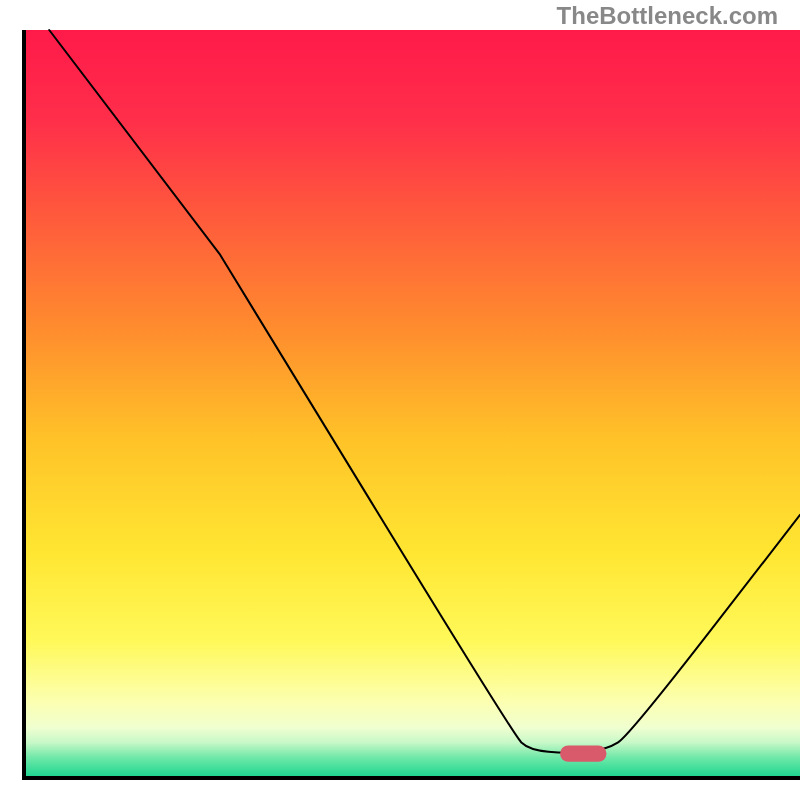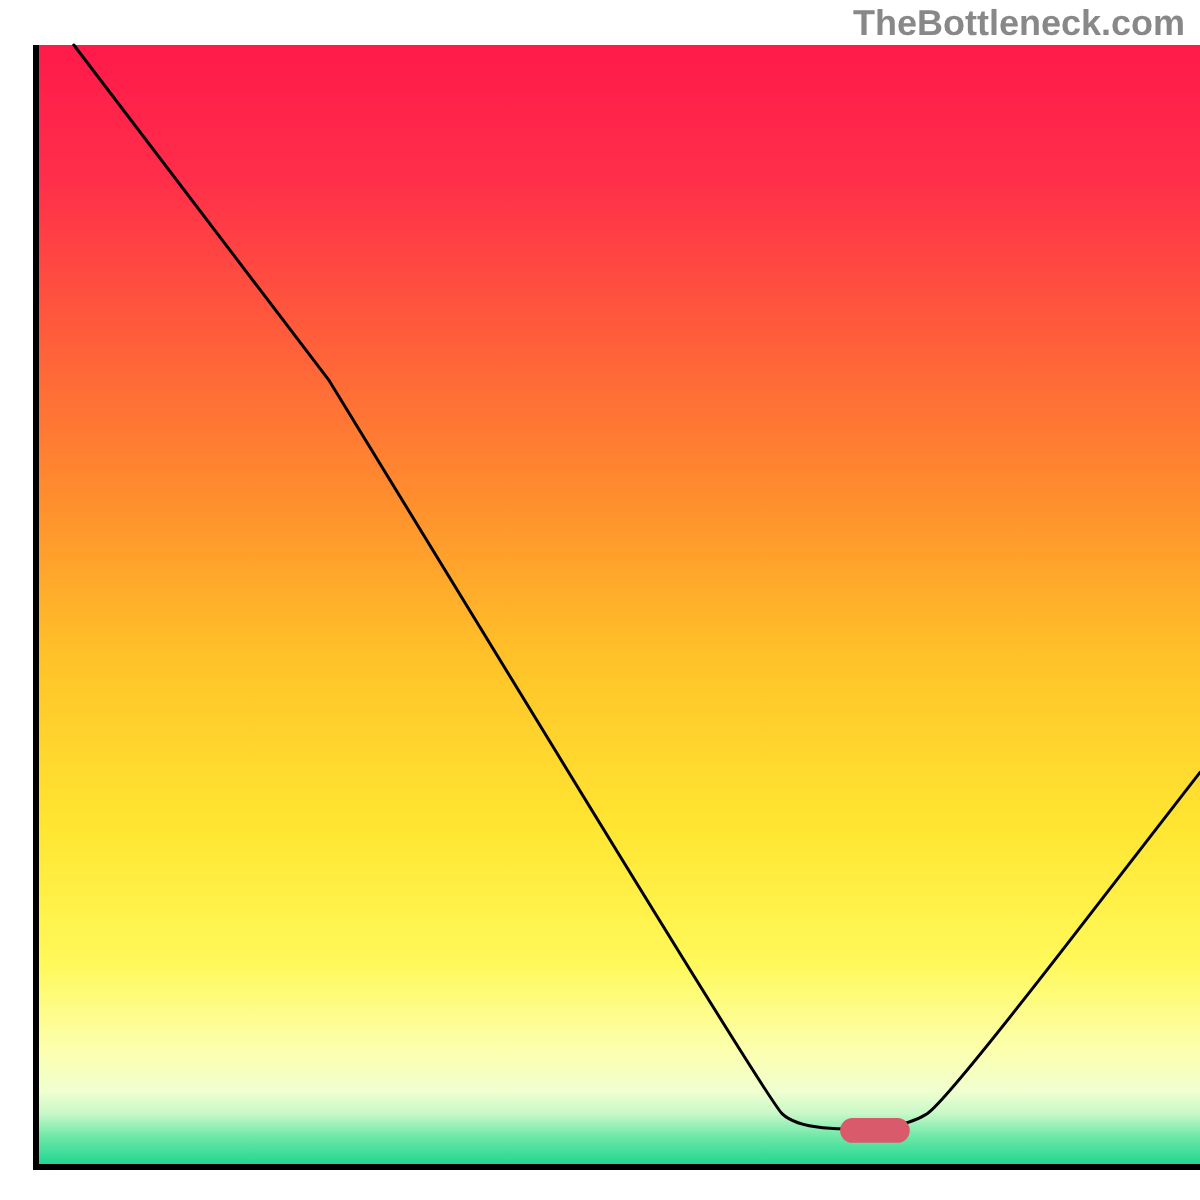--- a/index.html
+++ b/index.html
@@ -11,21 +11,21 @@
     background: #fff;
   }
   .chart-container {
     position: relative;
     width: 800px;
     height: 800px;
   }
   .watermark {
     position: absolute;
     top: 2px;
-    right: 10px;
+    right: 22px;
     font-family: Arial, Helvetica, sans-serif;
     font-size: 24px;
     font-weight: bold;
     color: #888;
     z-index: 10;
   }
   svg {
     display: block;
   }
 </style>

